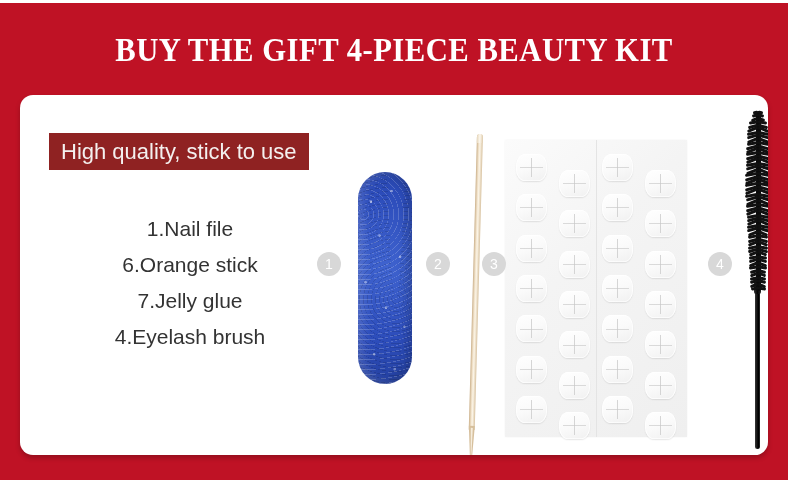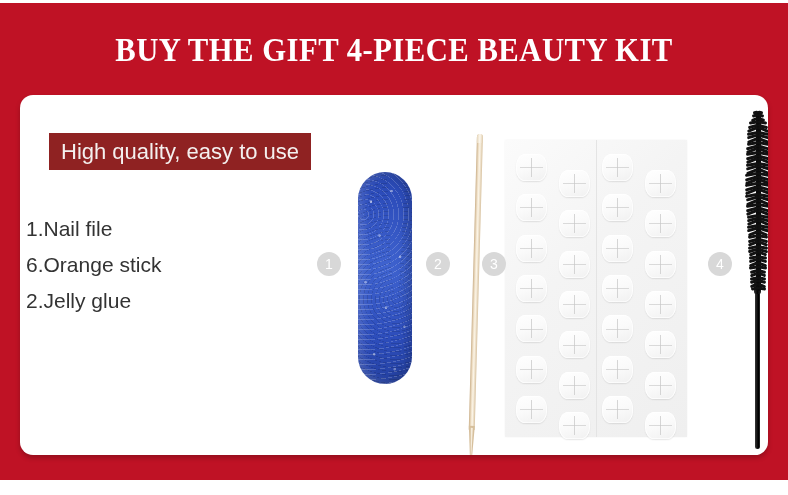--- a/index.html
+++ b/index.html
@@ -72,23 +72,24 @@
     color: #f4f0ef;
     font-size: 22px;
     line-height: 22px;
     white-space: nowrap;
     font-family: "Liberation Sans", sans-serif;
   }
 
   
   .feature-list {
     position: absolute;
-    left: 6px;
+    left: 30px;
     top: 116px;
     width: 280px;
+    text-align: center;
   }
   .feature-item {
     color: #333333;
     font-size: 21px;
     line-height: 36px;
     white-space: nowrap;
     font-family: "Liberation Sans", sans-serif;
   }
 
   
@@ -330,27 +331,28 @@
 <div id="page">
 
   <div class="top-strip"></div>
   <div class="red-bg"></div>
 
   <div class="title">BUY THE GIFT 4-PIECE BEAUTY KIT</div>
 
   <div class="card">
 
     <div class="subbanner">
-      <span class="subbanner-text">High quality, easy to use</span>
+      <span class="subbanner-text">High quality, stick to use</span>
     </div>
 
     <div class="feature-list">
       <div class="feature-item">1.Nail file</div>
       <div class="feature-item">6.Orange stick</div>
-      <div class="feature-item">2.Jelly glue</div>
+      <div class="feature-item">7.Jelly glue</div>
+      <div class="feature-item">4.Eyelash brush</div>
     </div>
 
     <div class="nail-file"></div>
     <div class="badge badge-1">1</div>
 
     <div class="orange-stick">
       <div class="stick-body"></div>
       <div class="stick-tip-top"></div>
       <div class="stick-tip-bottom"></div>
     </div>

